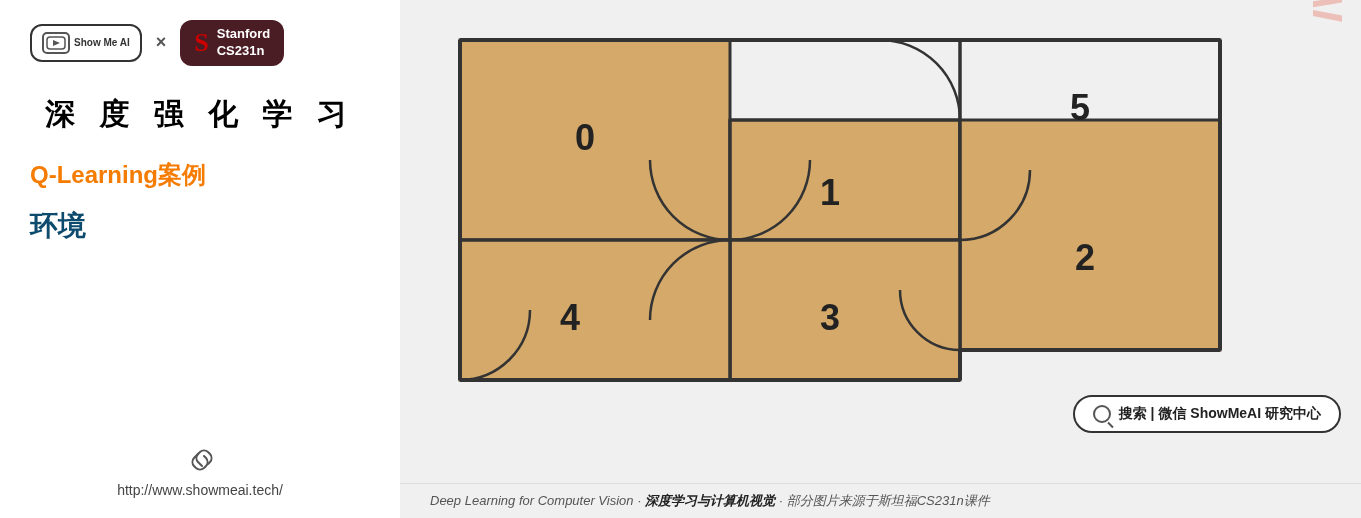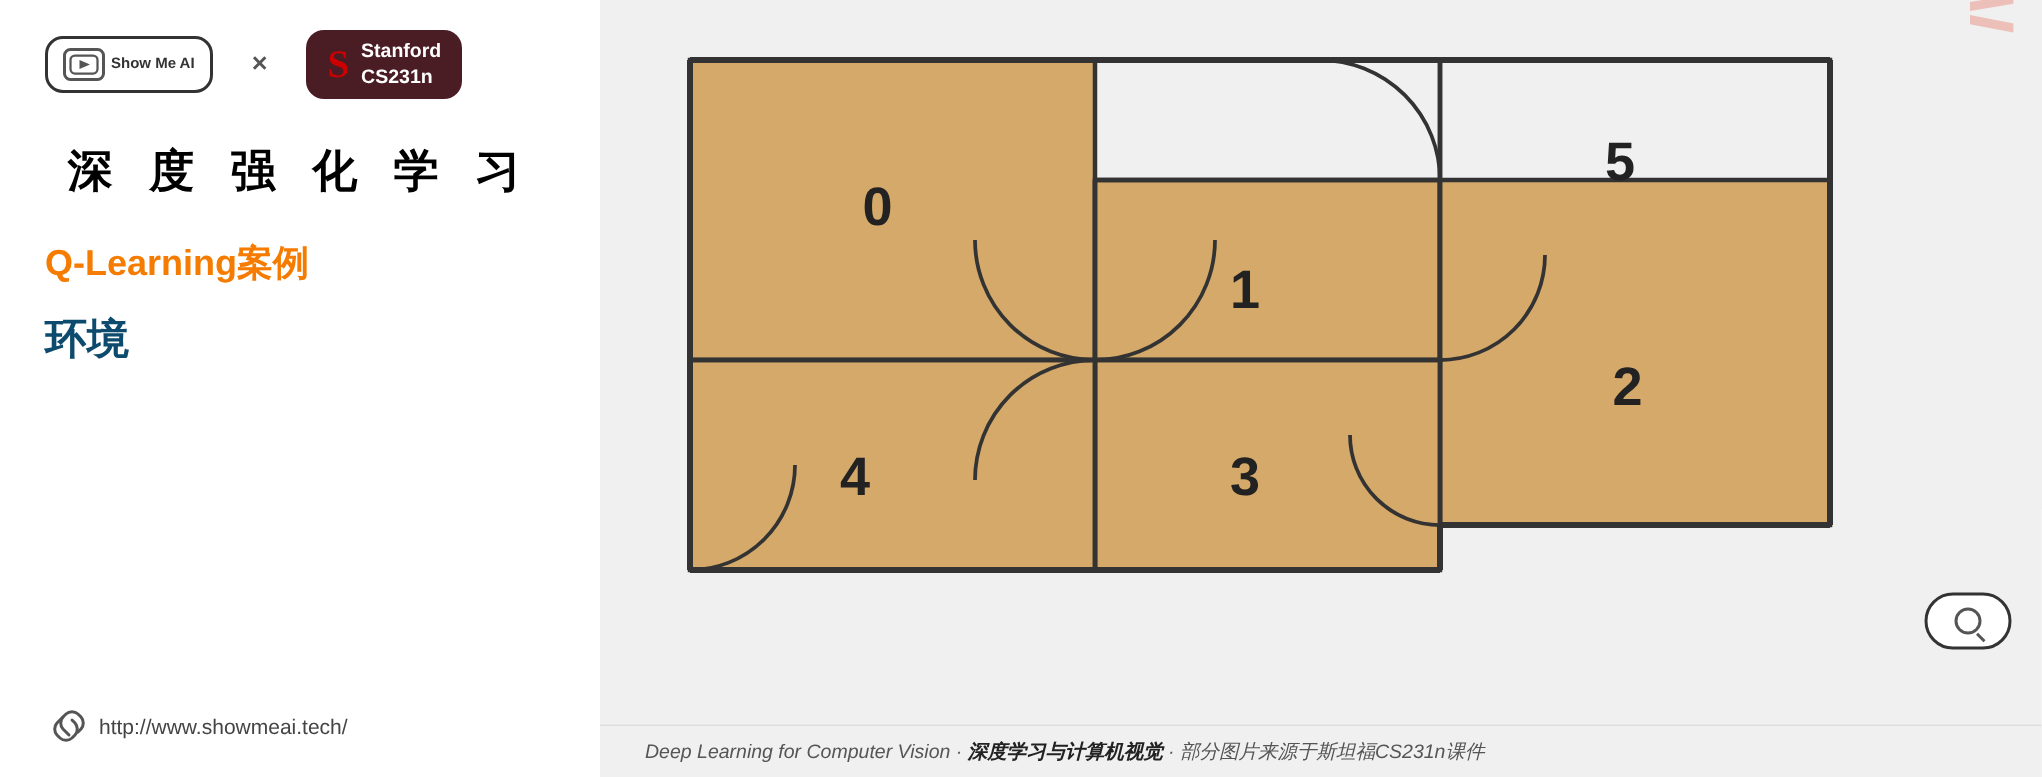--- a/index.html
+++ b/index.html
@@ -20,21 +20,21 @@
       background: #fff;
       display: flex;
       flex-direction: column;
       padding: 20px 30px;
       position: relative;
     }
 
     .logo-bar {
       display: flex;
       align-items: center;
-      gap: 26px;
+      gap: 14px;
       margin-bottom: 28px;
     }
 
     .showmeai-logo {
       background: #fff;
       border: 2px solid #333;
       border-radius: 12px;
       padding: 6px 10px;
       display: flex;
       align-items: center;
@@ -111,20 +111,21 @@
       font-weight: 900;
       color: #0c4a6e;
       margin-bottom: 30px;
     }
 
     .url-bar {
       display: flex;
       align-items: center;
       gap: 8px;
       margin-top: auto;
+      flex-direction: column;
     }
 
     .url-text {
       font-size: 14px;
       color: #444;
     }
 
     
     .right-panel {
       flex: 1;
@@ -314,20 +315,21 @@
       <text x="145" y="130" class="room-label">0</text>
       <text x="390" y="185" class="room-label">1</text>
       <text x="645" y="250" class="room-label">2</text>
       <text x="390" y="310" class="room-label">3</text>
       <text x="130" y="310" class="room-label">4</text>
       <text x="640" y="100" class="room-label">5</text>
     </svg>
 
     <div class="search-bar">
       <div class="search-icon-circle"></div>
+      <span>搜索 | 微信  ShowMeAI 研究中心</span>
     </div>
 
   </div>
 
   <div class="footer-text">
     <span>Deep Learning for Computer Vision · </span><strong>深度学习与计算机视觉</strong><span> · 部分图片来源于斯坦福CS231n课件</span>
   </div>
 </div>
 
 </body></html>

